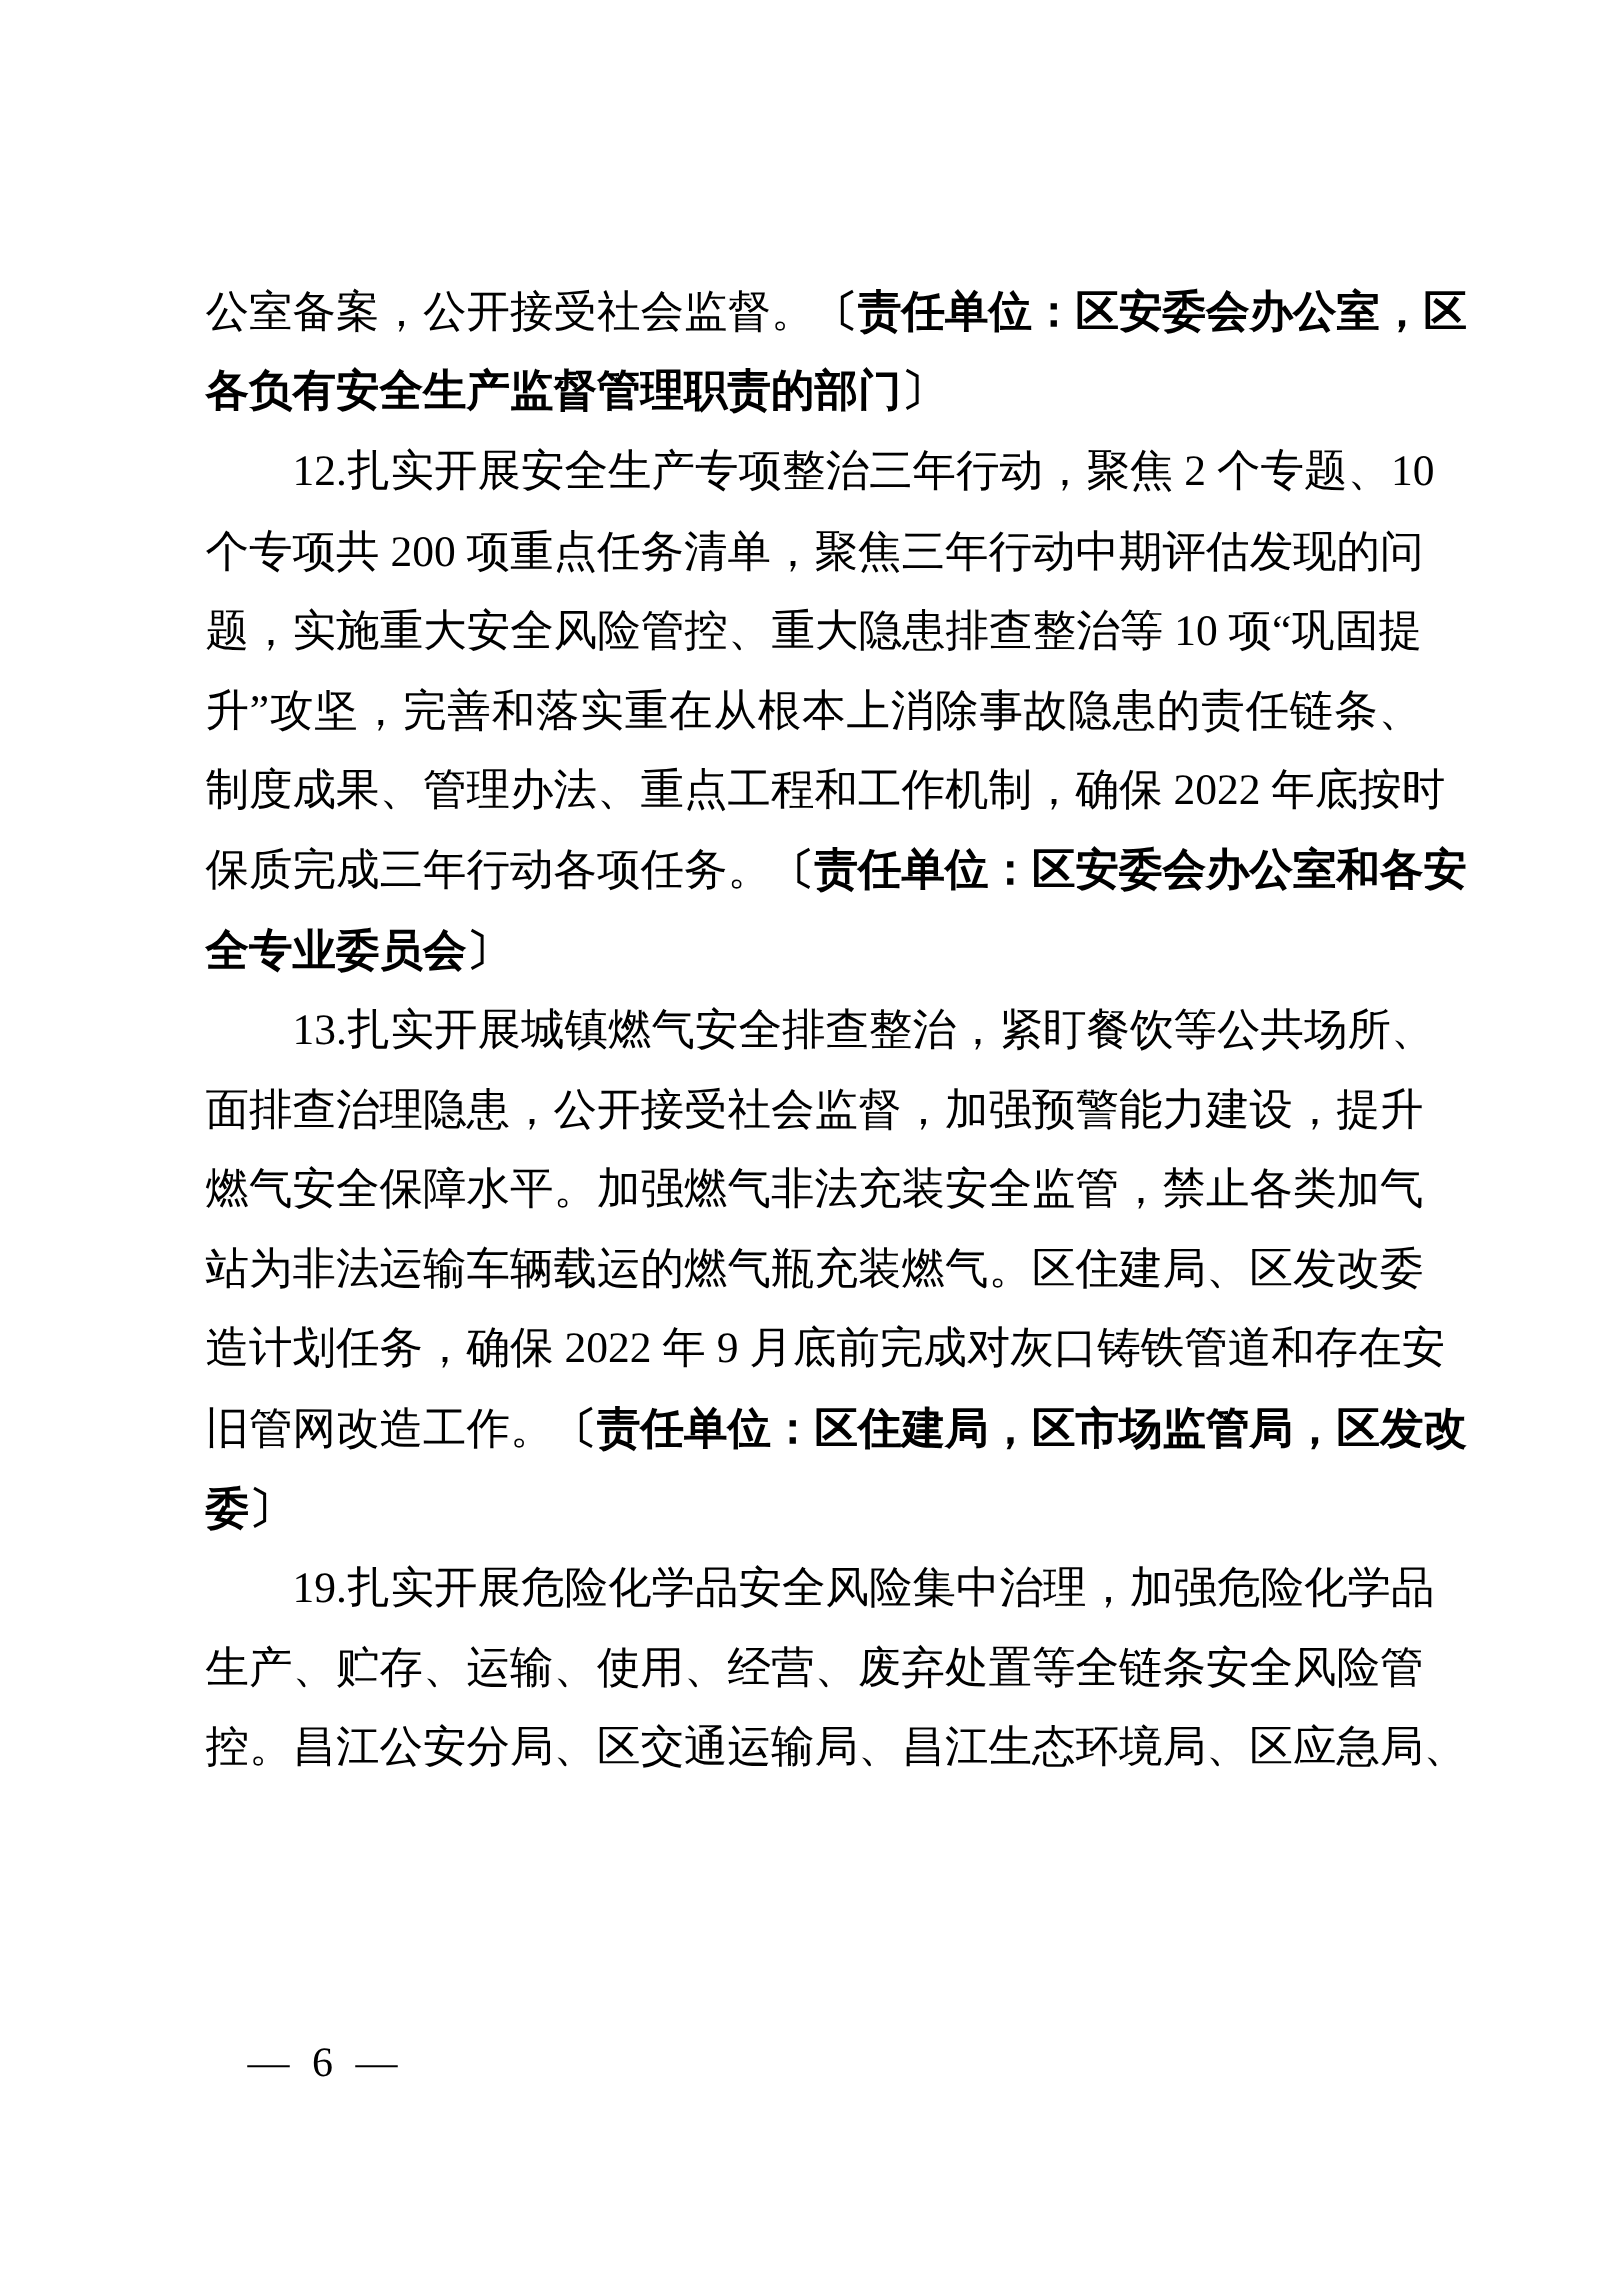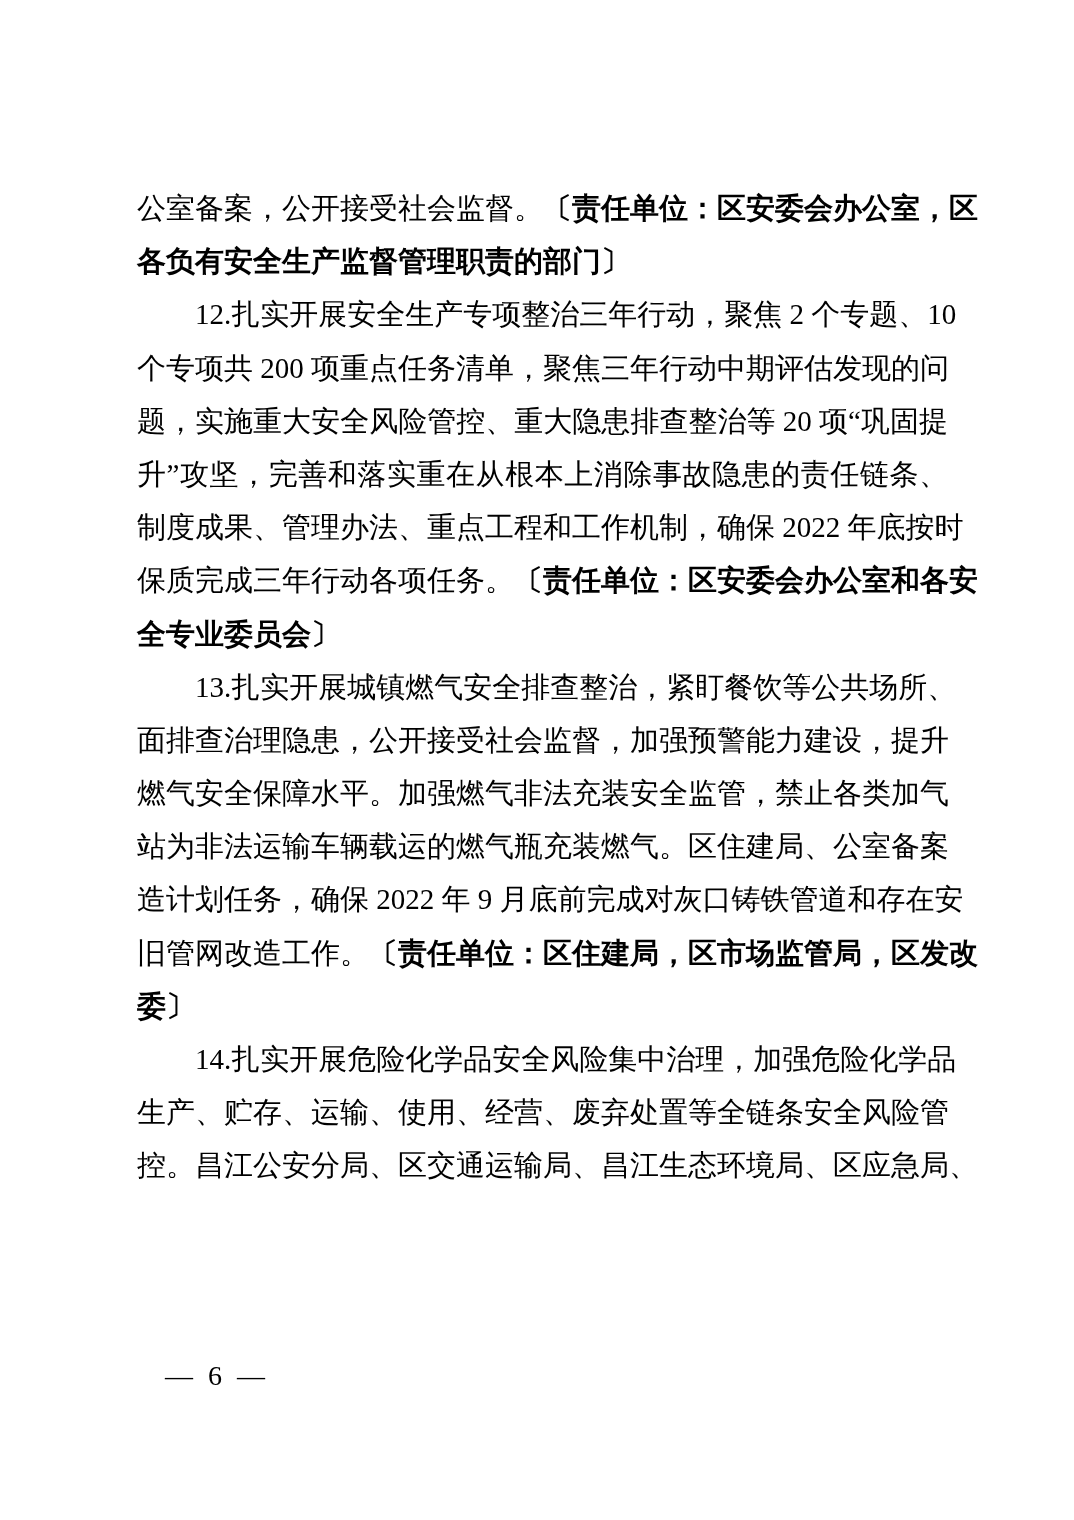--- a/index.html
+++ b/index.html
@@ -61,30 +61,30 @@
 </style>
 </head>
 <body>
 
 <div class="page">
   <div class="content">
       <div class="line"><span class="seg">公室备案，公开接受社会监督。</span><span class="seg bold">〔责任单位：区安委会办公室，区</span></div>
       <div class="line lastline"><span class="seg bold">各负有安全生产监督管理职责的部门〕</span></div>
       <div class="line indent"><span class="seg">12.扎实开展安全生产专项整治三年行动，聚焦 2 个专题、10</span></div>
       <div class="line"><span class="seg">个专项共 200 项重点任务清单，聚焦三年行动中期评估发现的问</span></div>
-      <div class="line"><span class="seg">题，实施重大安全风险管控、重大隐患排查整治等 20 项“巩固提</span></div>
+      <div class="line"><span class="seg">题，实施重大安全风险管控、重大隐患排查整治等 10 项“巩固提</span></div>
       <div class="line"><span class="seg">升”攻坚，完善和落实重在从根本上消除事故隐患的责任链条、</span></div>
       <div class="line"><span class="seg">制度成果、管理办法、重点工程和工作机制，确保 2022 年底按时</span></div>
       <div class="line"><span class="seg">保质完成三年行动各项任务。</span><span class="seg bold">〔责任单位：区安委会办公室和各安</span></div>
       <div class="line lastline"><span class="seg bold">全专业委员会〕</span></div>
       <div class="line indent"><span class="seg">13.扎实开展城镇燃气安全排查整治，紧盯餐饮等公共场所、</span></div>
       <div class="line"><span class="seg">面排查治理隐患，公开接受社会监督，加强预警能力建设，提升</span></div>
       <div class="line"><span class="seg">燃气安全保障水平。加强燃气非法充装安全监管，禁止各类加气</span></div>
-      <div class="line"><span class="seg">站为非法运输车辆载运的燃气瓶充装燃气。区住建局、公室备案</span></div>
+      <div class="line"><span class="seg">站为非法运输车辆载运的燃气瓶充装燃气。区住建局、区发改委</span></div>
       <div class="line"><span class="seg">造计划任务，确保 2022 年 9 月底前完成对灰口铸铁管道和存在安</span></div>
       <div class="line"><span class="seg">旧管网改造工作。</span><span class="seg bold">〔责任单位：区住建局，区市场监管局，区发改</span></div>
       <div class="line lastline"><span class="seg bold">委〕</span></div>
-      <div class="line indent"><span class="seg">14.扎实开展危险化学品安全风险集中治理，加强危险化学品</span></div>
+      <div class="line indent"><span class="seg">19.扎实开展危险化学品安全风险集中治理，加强危险化学品</span></div>
       <div class="line"><span class="seg">生产、贮存、运输、使用、经营、废弃处置等全链条安全风险管</span></div>
       <div class="line"><span class="seg">控。昌江公安分局、区交通运输局、昌江生态环境局、区应急局、</span></div>
     </div>
   <div class="footer">— 6 —</div>
 </div>
 
 </body></html>

